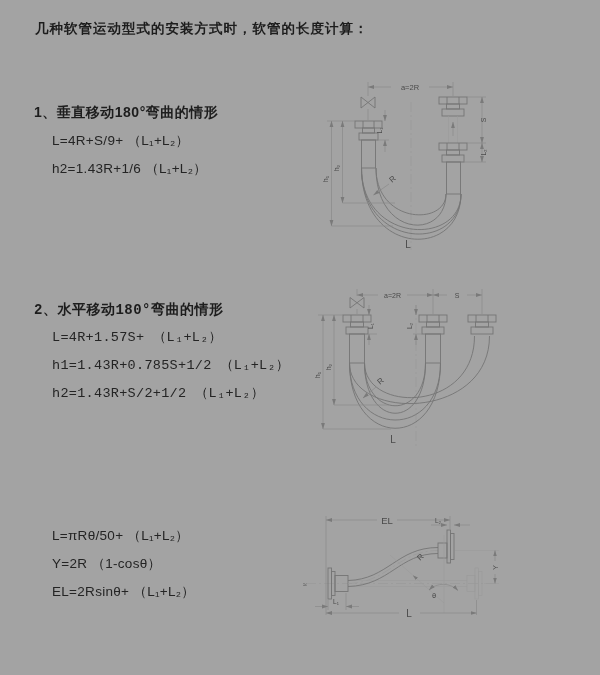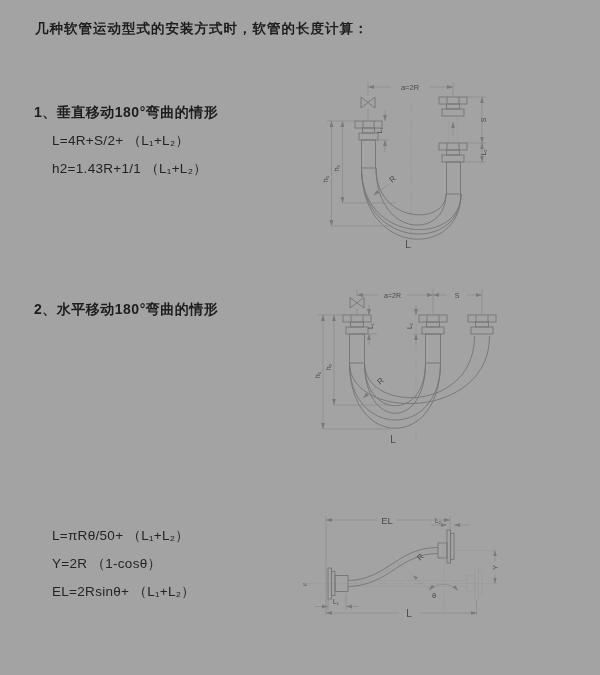--- a/index.html
+++ b/index.html
@@ -4,46 +4,51 @@
 <style>
   html,body{margin:0;padding:0;background:#fff;}
   .page{position:relative;width:600px;height:675px;background:#a3a3a3;overflow:hidden;
         font-family:"Liberation Sans","DejaVu Sans",sans-serif;color:#222;}
   .title{position:absolute;left:35px;top:20px;font-size:13.5px;font-weight:bold;
          letter-spacing:1px;color:#1d1d1d;}
   .section{position:absolute;left:34px;}
   .sec-heading{font-size:14px;font-weight:600;color:#1d1d1d;letter-spacing:0.5px;}
   .formulas{margin-top:5px;padding-left:18px;}
   .formula{font-size:13.5px;line-height:28px;color:#242424;letter-spacing:0.3px;white-space:pre;}
-  #sec1{top:104px;} #sec2{top:301px;} #sec3{top:517px;}
+  #sec1{top:104px;} #sec2{top:301px;font-family:Liberation Mono, monospace;} #sec3{top:517px;}
   .diag{position:absolute;}
   #d1{left:315px;top:76px;} #d2{left:306px;top:283px;} #d3{left:298px;top:505px;}
   svg text{fill:#4a4a4a;font-family:"Liberation Sans","DejaVu Sans",sans-serif;}
   .obj{stroke:#757575;stroke-width:0.9;fill:none;}
   .thin{stroke:#9a9a9a;stroke-width:0.6;fill:none;}
   .dim{stroke:#8a8a8a;stroke-width:0.7;fill:none;}
   .cl{stroke:#9a9a9a;stroke-width:0.7;fill:none;stroke-dasharray:10 3 2 3;}
 </style>
 </head>
 <body>
 
 <div class="page">
 
   <div class="title">几种软管运动型式的安装方式时，软管的长度计算：</div>
 
   <div class="section" id="sec1">
     <div class="sec-heading">1、垂直移动180°弯曲的情形</div>
     <div class="formulas">
-      <div class="formula">L=4R+S/2+ （L₁+L₂）</div>
-      <div class="formula">h2=1.43R+1/1 （L₁+L₂）</div>
+      <div class="formula">L=4R+S/9+ （L₁+L₂）</div>
+      <div class="formula">h2=1.43R+1/6 （L₁+L₂）</div>
     </div>
   </div>
 
   <div class="section" id="sec2">
     <div class="sec-heading">2、水平移动180°弯曲的情形</div>
+    <div class="formulas">
+      <div class="formula">L=4R+1.57S+ （L₁+L₂）</div>
+      <div class="formula">h1=1.43R+0.785S+1/2 （L₁+L₂）</div>
+      <div class="formula">h2=1.43R+S/2+1/2 （L₁+L₂）</div>
+    </div>
   </div>
 
   <div class="section" id="sec3">
     <div class="formulas">
       <div class="formula">L=πRθ/50+ （L₁+L₂）</div>
       <div class="formula">Y=2R （1-cosθ）</div>
       <div class="formula">EL=2Rsinθ+ （L₁+L₂）</div>
     </div>
   </div>
 

